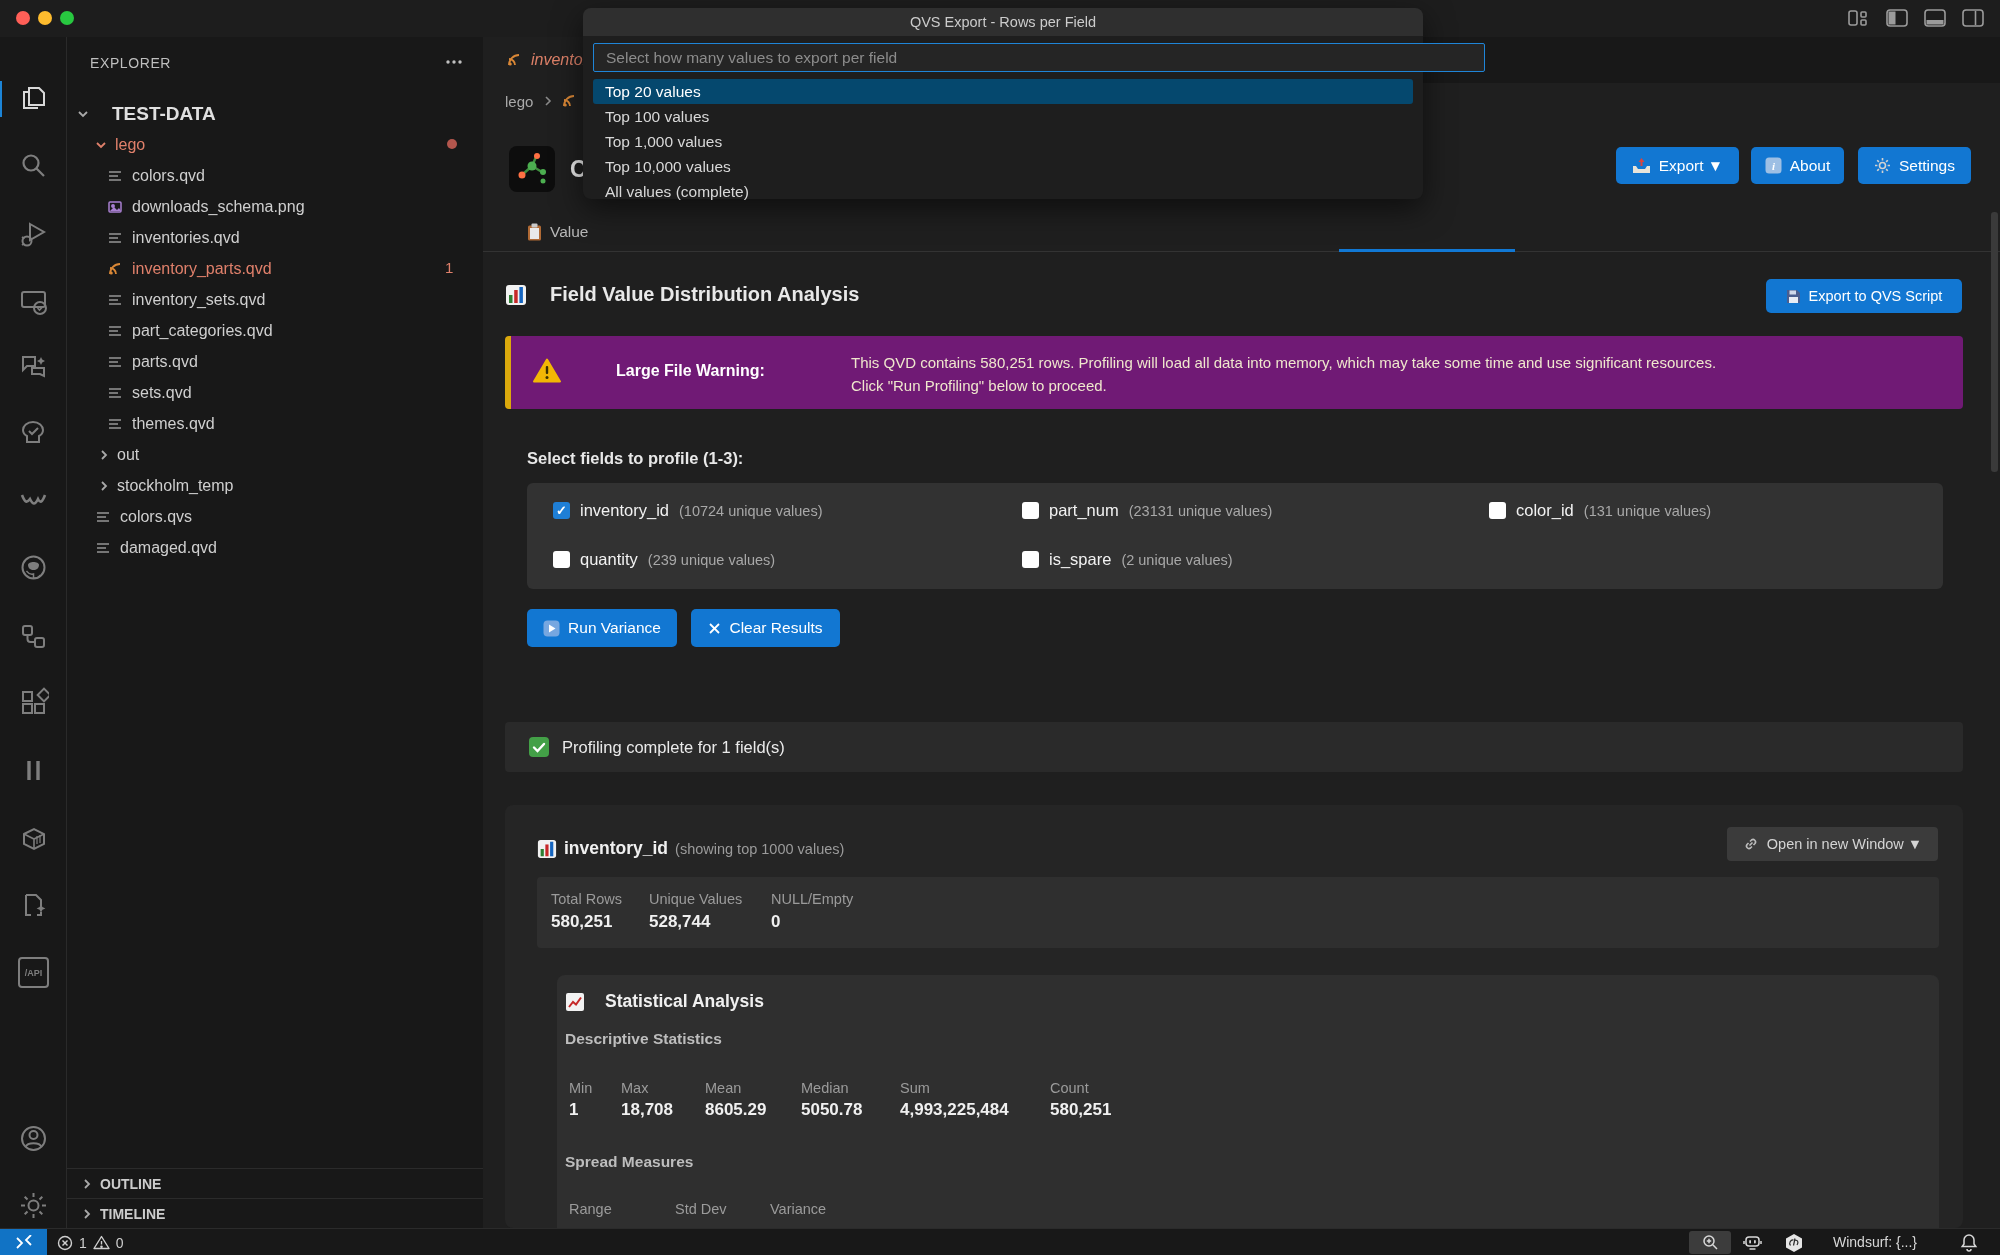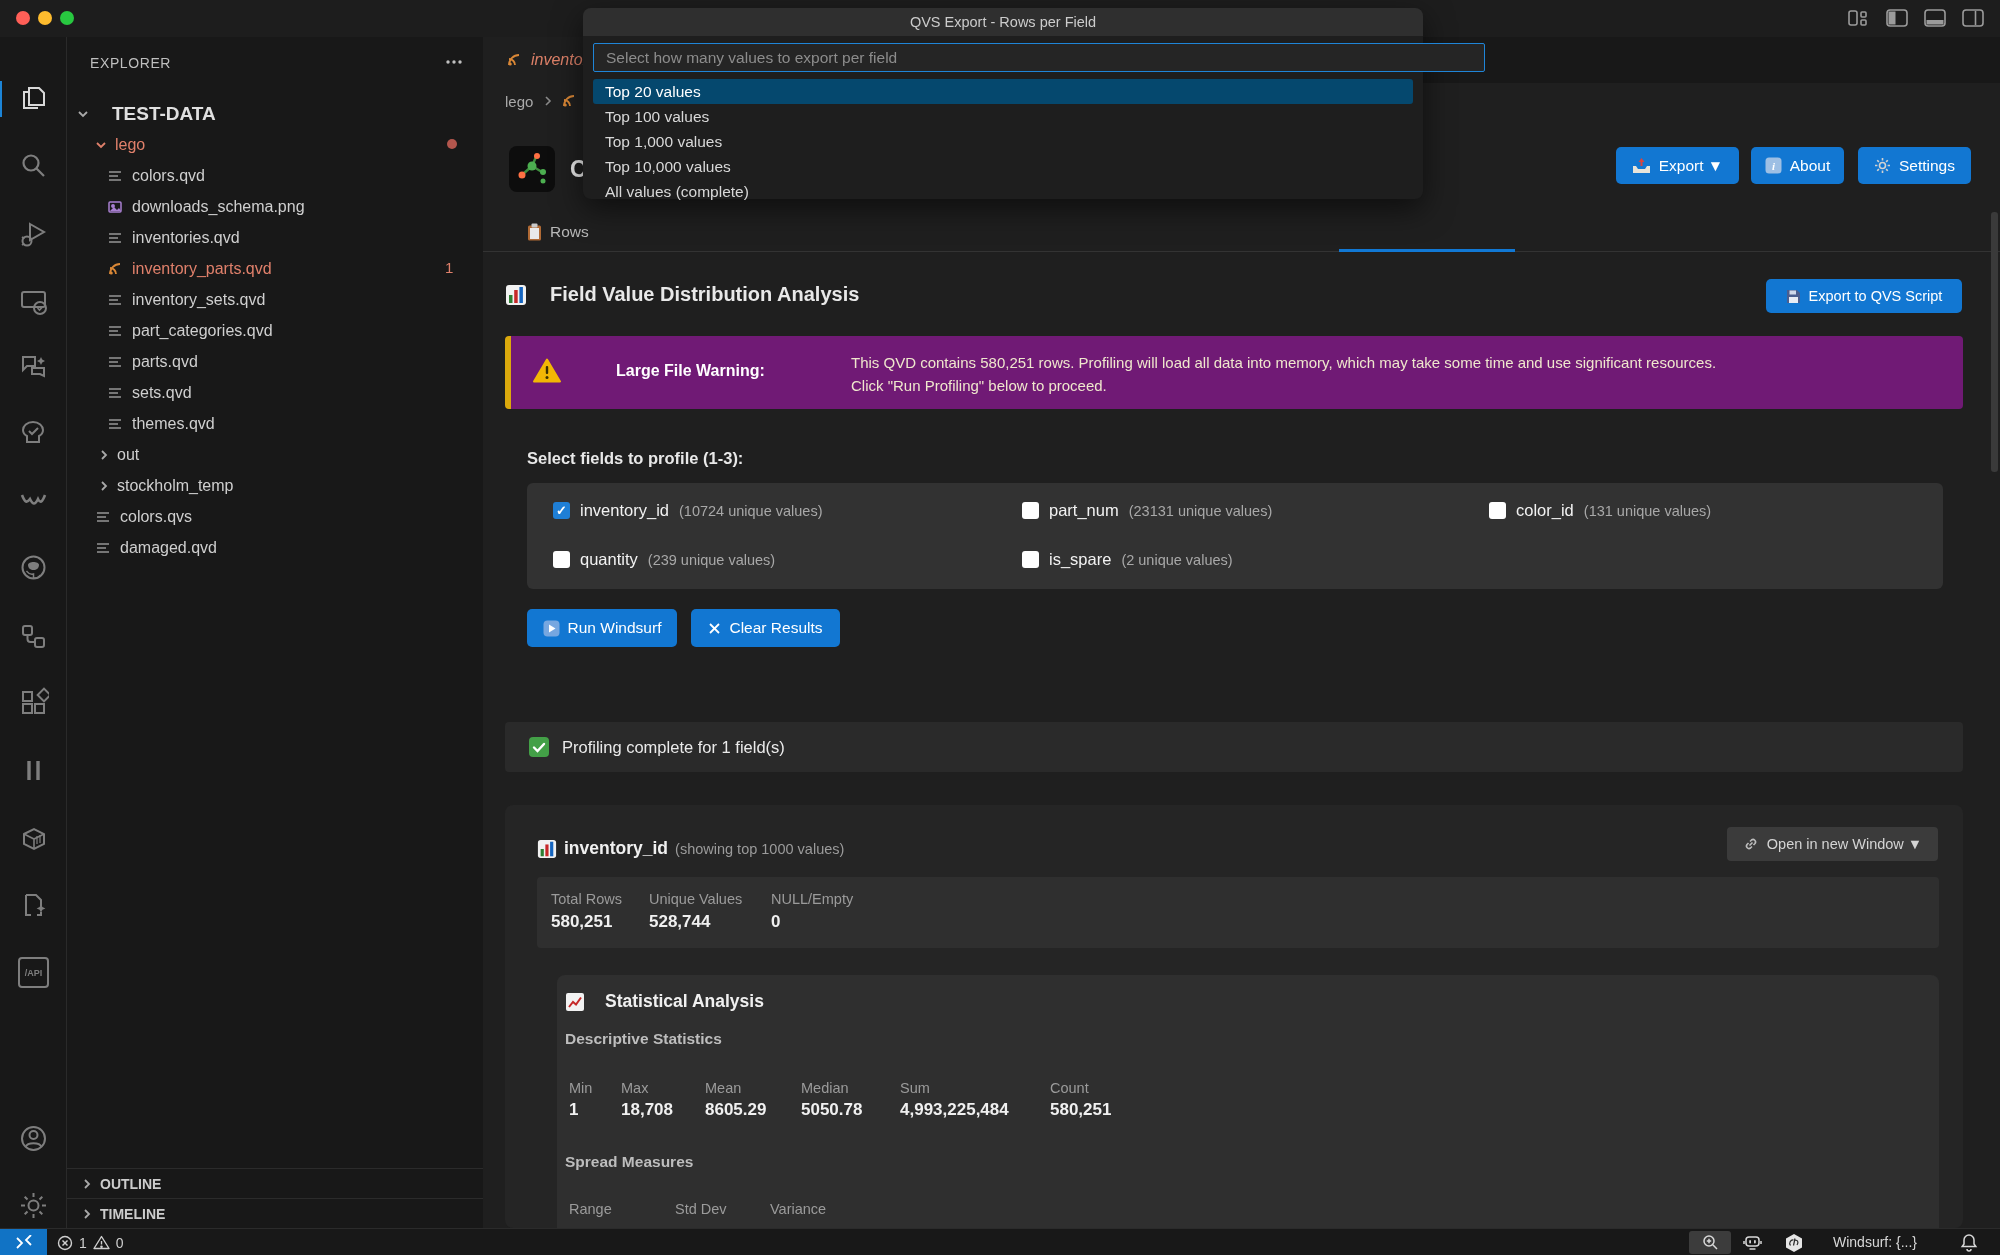--- a/index.html
+++ b/index.html
@@ -461,21 +461,21 @@
   </div>
 
   <div class="abs flex" style="left:527px;top:218px;height:28px;gap:8px;color:#b8b8b8;font-size:15.5px">
     <span>
         <svg width="15" height="18" viewBox="0 0 15 18">
           <rect x="1" y="2.5" width="13" height="15" rx="1.5" fill="#b06a35"></rect>
           <rect x="3" y="5" width="9" height="11" fill="#e9e9e9"></rect>
           <rect x="4.5" y="0.5" width="6" height="4" rx="1" fill="#c9c9c9"></rect>
         </svg>
       </span>
-    <span>Rows</span>
+    <span>Value</span>
   </div>
   <div class="abs webtabbar-line"></div>
   <div class="abs active-underline"></div>
   <div class="abs scrollthumb"></div>
 
   <div class="abs flex" style="left:505px;top:283px;gap:23px">
     <span>
         <svg width="22" height="22" viewBox="0 0 22 22">
           <rect x="1" y="1" width="20" height="20" rx="3" fill="#f2f2f2"></rect>
           <rect x="4" y="11" width="3.5" height="8" fill="#2e7d32"></rect>
@@ -540,21 +540,21 @@
     </div>
   </div>
 
   <div class="abs btn-blue" style="left:527px;top:609px;width:150px;height:38px">
     <span>
         <svg width="17" height="17" viewBox="0 0 17 17">
           <rect x="0.5" y="0.5" width="16" height="16" rx="4" fill="#77a7e0"></rect>
           <path d="M6 4.5 L12.5 8.5 L6 12.5 Z" fill="#ffffff"></path>
         </svg>
       </span>
-    <span>Run Windsurf</span>
+    <span>Run Variance</span>
   </div>
   <div class="abs btn-blue" style="left:691px;top:609px;width:149px;height:38px">
     <span>
         <svg width="13" height="13" viewBox="0 0 13 13" stroke="#ffffff" stroke-width="1.8">
           <line x1="2" y1="2" x2="11" y2="11"></line>
           <line x1="11" y1="2" x2="2" y2="11"></line>
         </svg>
       </span>
     <span>Clear Results</span>
   </div>

